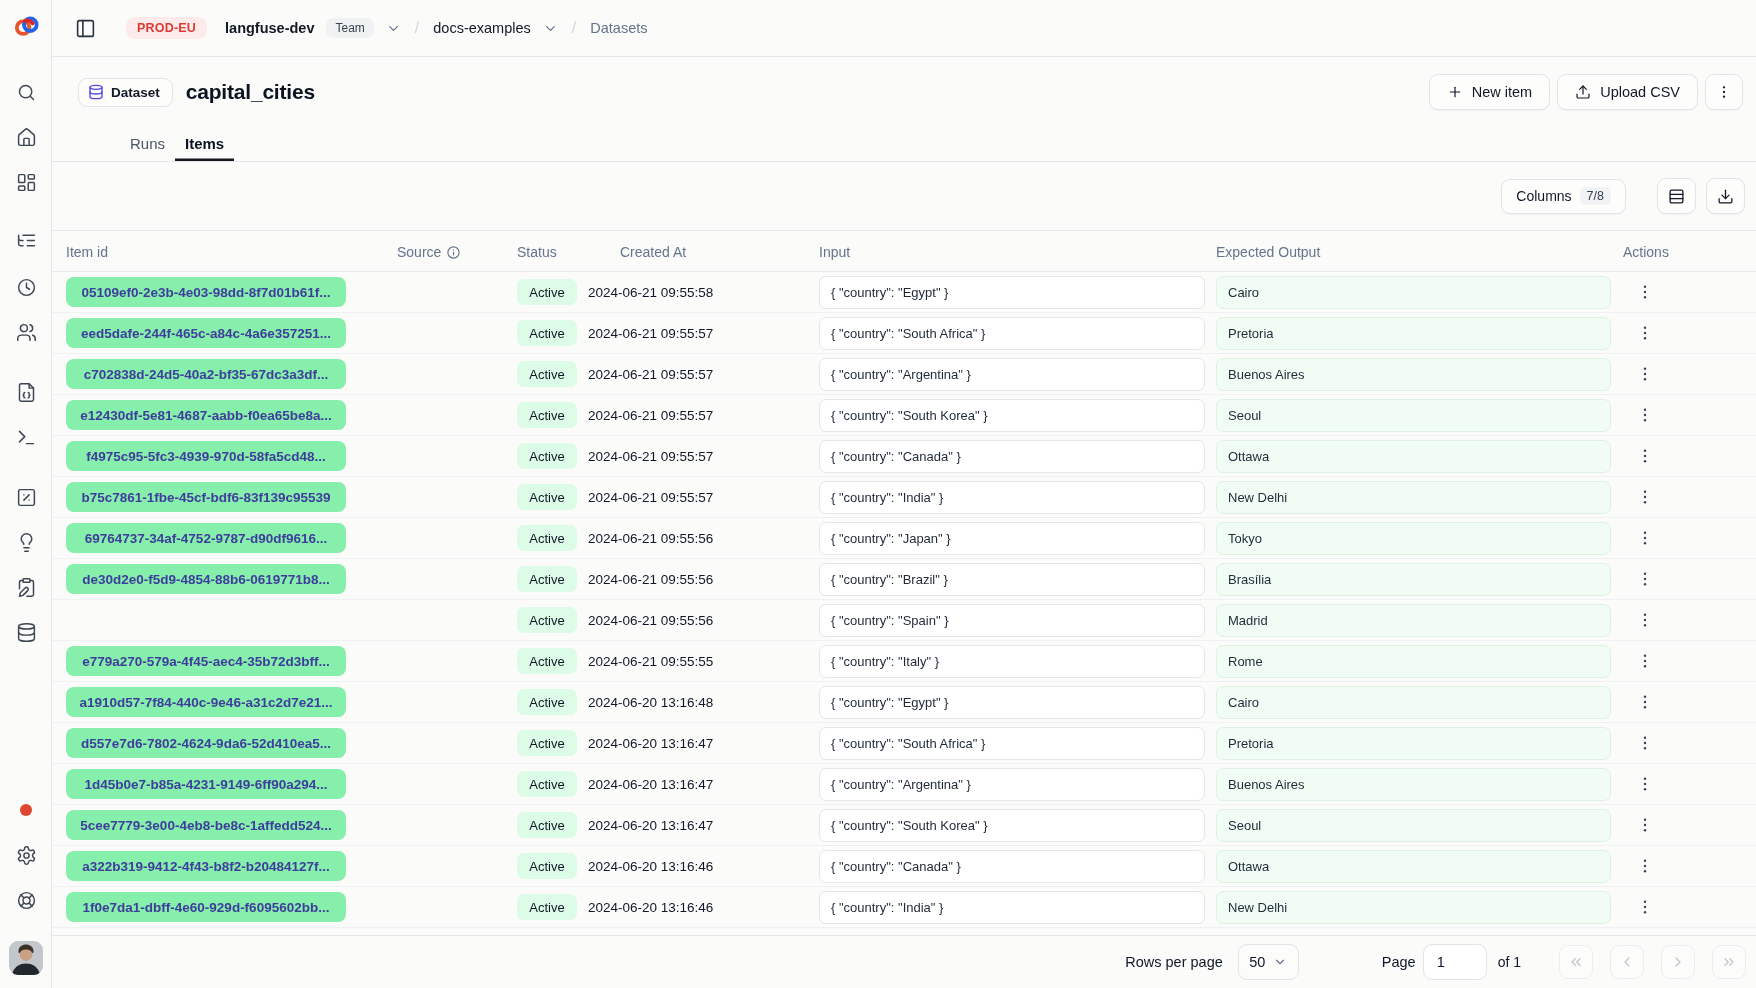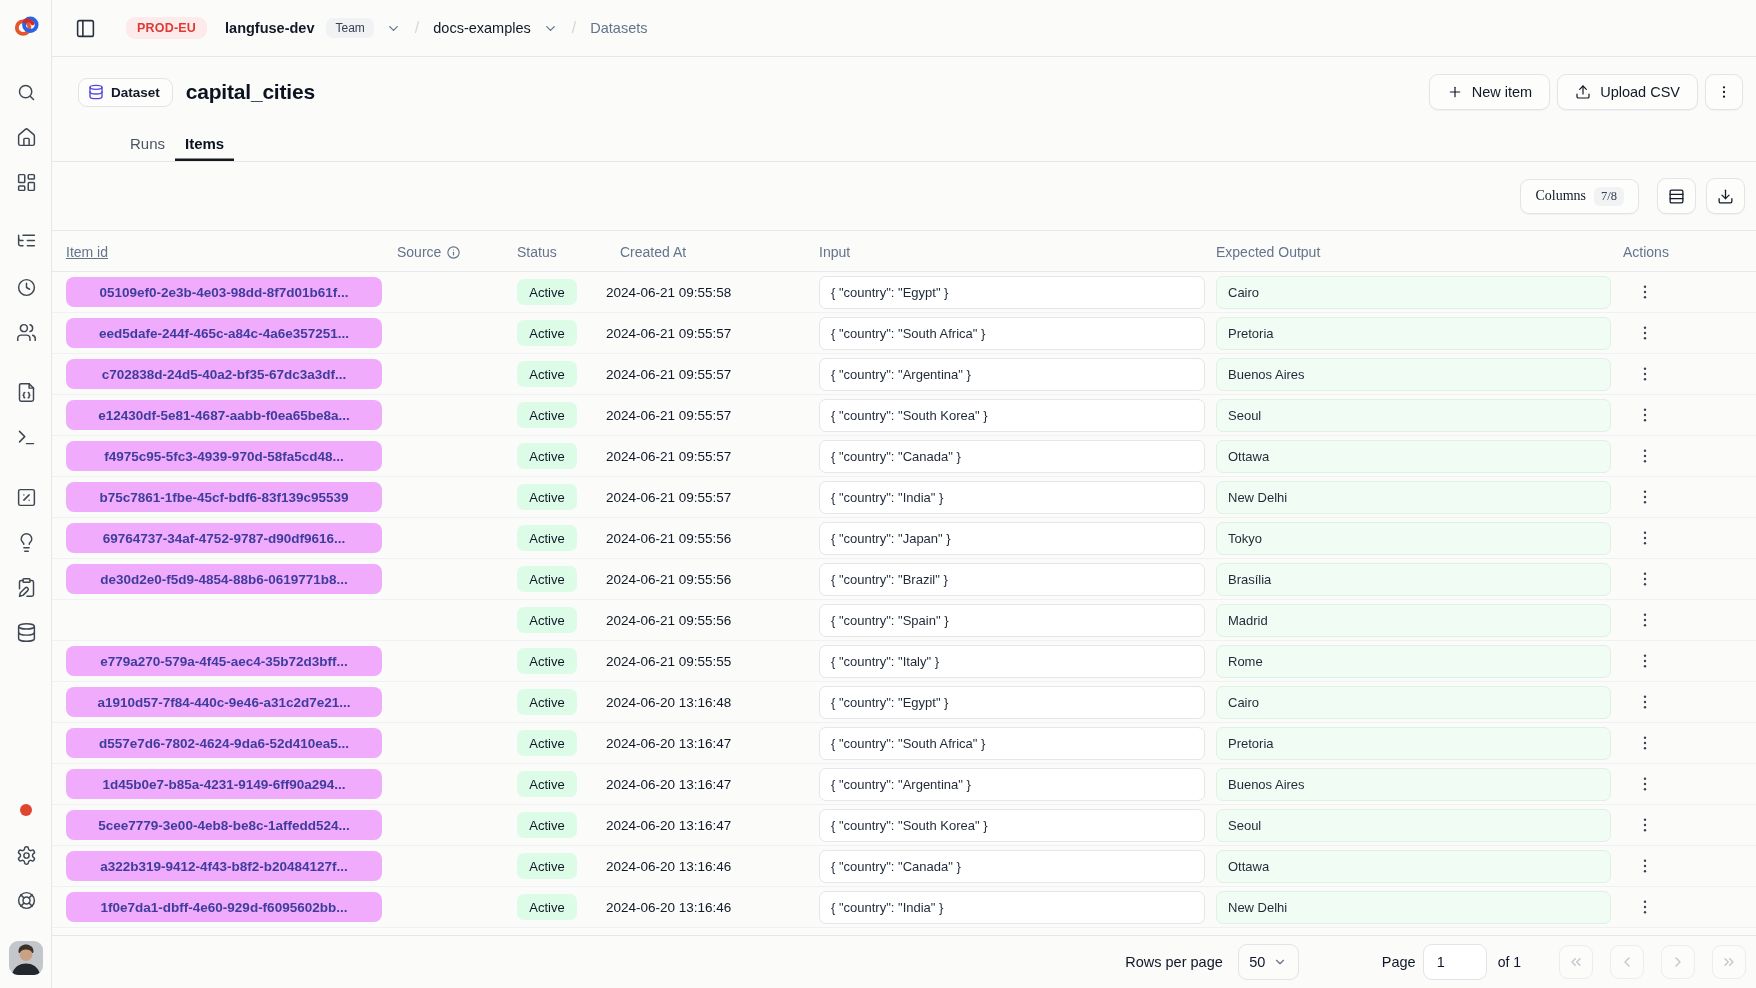--- a/index.html
+++ b/index.html
@@ -37,38 +37,38 @@
   .head-actions { margin-left:auto; display:flex; gap:7px; }
   .btn { display:flex; align-items:center; justify-content:center; gap:9px; height:36px; padding:16px 17px; border:1px solid #e3e4e8; border-radius:9px; background:#fdfdfc; font-size:14.5px; font-weight:500; color:#111827; cursor:pointer; box-shadow:0 1px 1px rgba(16,24,40,.04); }
   .btn svg { width:16px; height:16px; color:#111827; }
   .btn.icon-only { width:38px; padding:0; }
   .tabs { position:absolute; left:68px; bottom:0; display:flex; height:36px; }
   .tab { display:flex; align-items:center; height:100%; padding:0 10px; font-size:15px; font-weight:500; color:#4b5563; cursor:pointer; }
   .tab.active { color:#0b1220; font-weight:600; box-shadow:inset 0 -2.5px 0 #16181d; }
 
   
   .toolbar { position:absolute; left:52px; top:162px; right:0; height:68px; display:flex; align-items:center; justify-content:flex-end; padding-right:11px; }
-  .btn.columns { height:35px; padding:0 14px; gap:8px; margin-right:18px; font-size:14px;font-family:Liberation Serif, serif; }
+  .btn.columns { height:35px; padding:0 14px; gap:8px; margin-right:31px; font-size:14px; }
   .count-badge { background:#f1f2f4; color:#374151; font-size:12.5px; font-weight:500; padding:2px 7px; border-radius:6px; }
   .btn.square { width:39px; height:36px; padding:0; }
   .btn.square svg { width:17px; height:17px; }
   .btn.rowsbtn { margin-right:10px; }
 
   
   .thead { position:absolute; left:52px; top:230px; right:0; height:42px; border-top:1px solid #e7e8ec; border-bottom:1px solid #e7e8ec; font-size:14px; font-weight:500; color:#64748b; }
   .thead span.colhead { position:absolute; top:0; height:42px; display:flex; align-items:center; gap:5px; }
   .thead svg.info { width:15px; height:15px; color:#64748b; }
-  .col-id { left:14px;text-decoration:underline; } .col-source { left:345px; } .col-status { left:465px; }
+  .col-id { left:14px; } .col-source { left:345px; } .col-status { left:465px; }
   .col-created { left:568px; } .col-input { left:767px; } .col-expected { left:1164px; } .col-actions { left:1571px; }
 
   .rows { position:absolute; left:52px; top:272px; right:0; }
   .trow { position:relative; height:41px; border-bottom:1px solid #f0f1f4; }
-  .id-pill { position:absolute; left:14px; top:5px; width:316px; height:30px; display:flex; align-items:center; justify-content:center; background:#f0abfc; color:#3f3d9c; border-radius:8px; font-size:13.5px; font-weight:600; white-space:nowrap; overflow:hidden; cursor:pointer; }
+  .id-pill { position:absolute; left:14px; top:5px; width:280px; height:30px; display:flex; align-items:center; justify-content:center; background:#86efac; color:#3f3d9c; border-radius:8px; font-size:13.5px; font-weight:600; white-space:nowrap; overflow:hidden; cursor:pointer; }
   .status-badge { position:absolute; left:465px; top:7px; height:26px; min-width:60px; padding:0 10px; display:flex; align-items:center; justify-content:center; background:#dcfce7; color:#101828; border-radius:7px; font-size:13px; font-weight:400; }
-  .created-cell { position:absolute; left:554px; top:0; height:41px; display:flex; align-items:center; font-size:13.5px; color:#111827; }
+  .created-cell { position:absolute; left:536px; top:0; height:41px; display:flex; align-items:center; font-size:13.5px; color:#111827; }
   .input-box { position:absolute; left:767px; top:4px; width:386px; height:33px; display:flex; align-items:center; padding:0 11px; background:#ffffff; border:1px solid #e4e6e9; border-radius:7px; font-size:13px; color:#1f2937; white-space:nowrap; overflow:hidden; }
   .expected-box { position:absolute; left:1164px; top:4px; width:395px; height:33px; display:flex; align-items:center; padding:4px 11px; background:#f1fdf4; border:1px solid #ddf2e4; border-radius:7px; font-size:13px; color:#1f2937; white-space:nowrap; overflow:hidden; }
   .row-actions { position:absolute; left:1578px; top:5px; width:30px; height:30px; display:flex; align-items:center; justify-content:center; border-radius:7px; color:#374151; cursor:pointer; }
   .row-actions svg { width:18px; height:18px; }
 
   
   .pagebar { position:absolute; left:52px; right:0; top:935px; height:53px; border-top:1px solid #e6e7ea; display:flex; align-items:center; justify-content:flex-end; padding-right:10px; background:#fbfbfa; }
   .pg-label { font-size:14.5px; color:#0f172a; }
   .pg-select { margin-left:15px; width:61px; height:36px; border:1px solid #e3e4e8; border-radius:9px; background:#fcfcfb; display:flex; align-items:center; justify-content:center; gap:8px; font-size:14.5px; color:#0f172a; cursor:pointer; }
   .pg-select svg { width:14px; height:14px; color:#64748b; }

